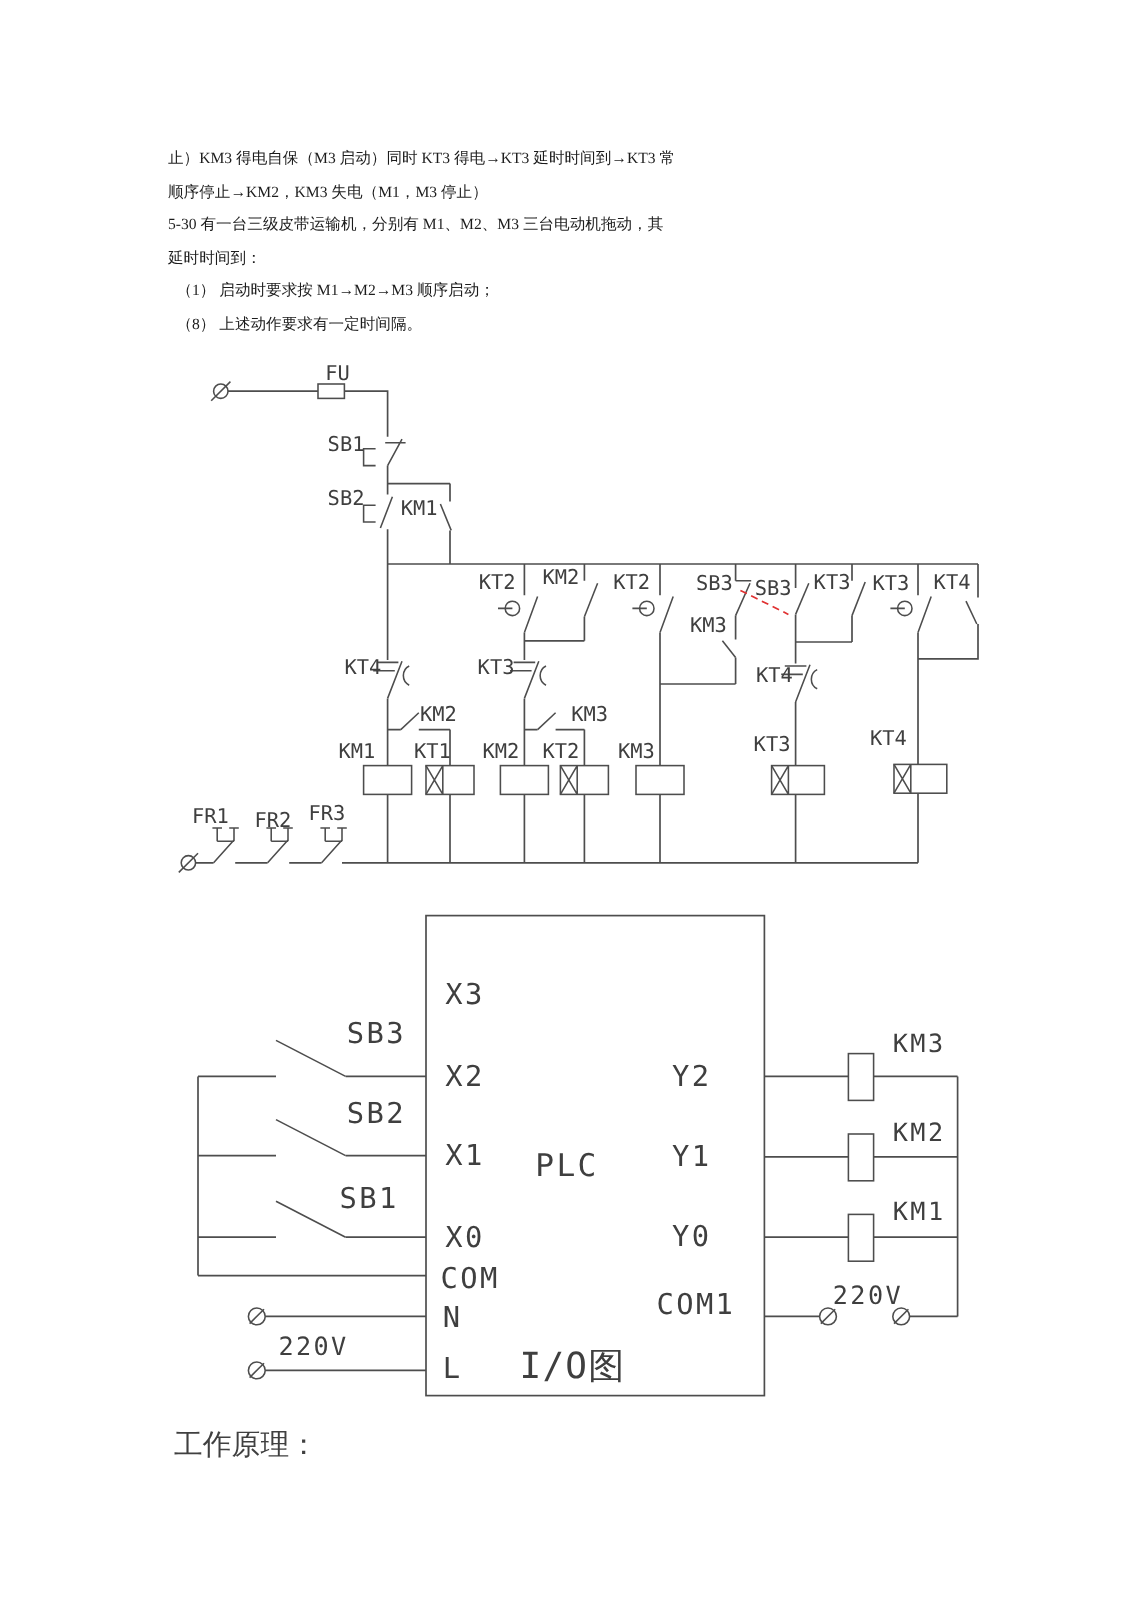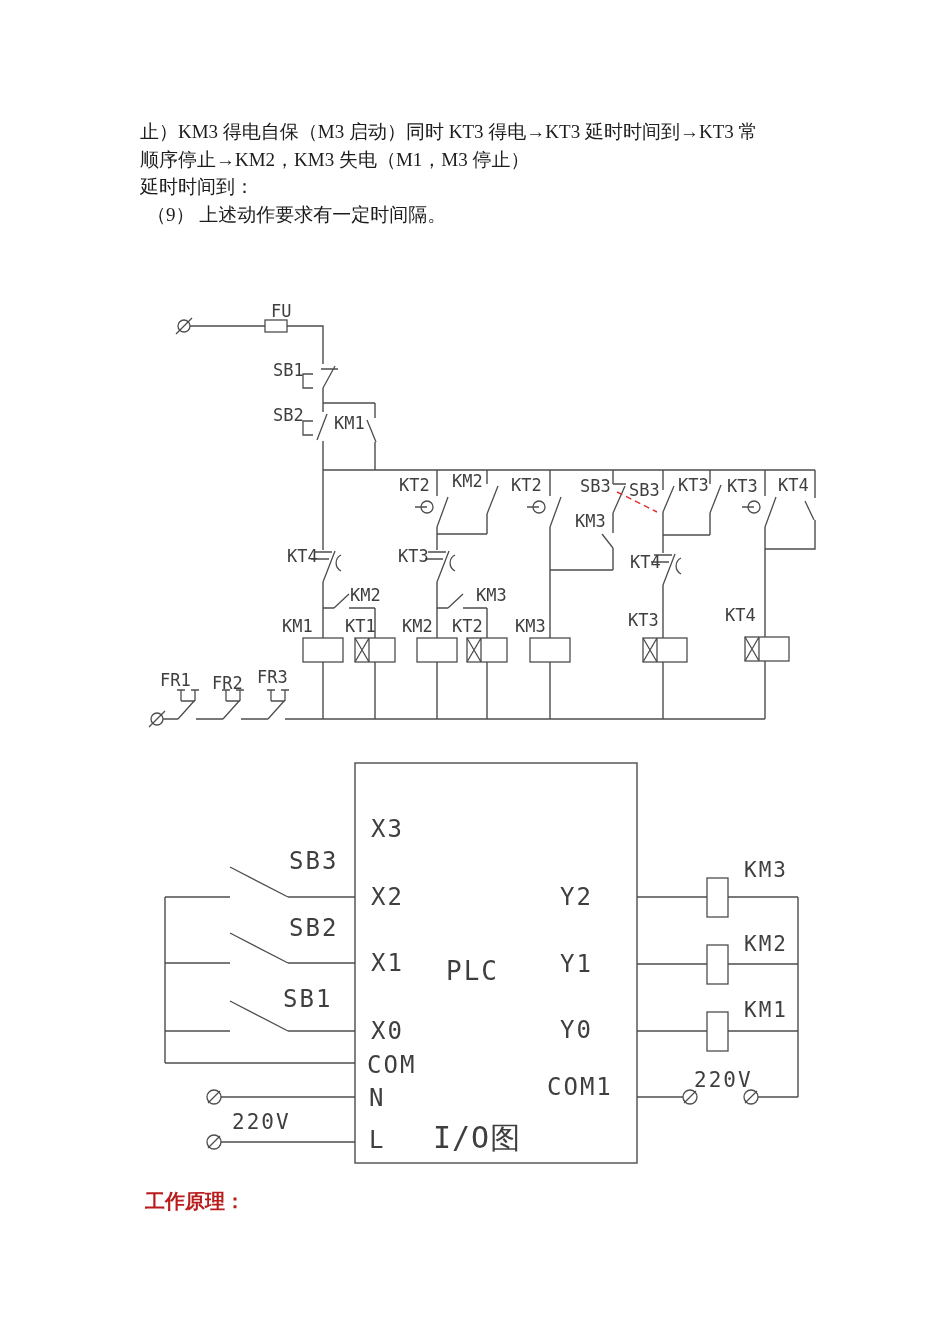--- a/index.html
+++ b/index.html
@@ -1,37 +1,39 @@
 <!DOCTYPE html>
 <html><head>
 <meta charset="utf-8">
 <style>
   html,body{margin:0;padding:0;background:#e8e8e8;}
   .page{position:relative;width:950px;height:1344px;background:#ffffff;margin:0 auto;overflow:hidden;
         font-family:"Liberation Serif",serif;}
-  .para{position:absolute;left:140px;top:118px;font-size:19px;line-height:27.5px;color:#1c1c1c;white-space:nowrap;}
-  .footer{position:absolute;left:145px;top:1188px;font-size:20px;color:#b91c1c;white-space:nowrap;font-weight:bold;}
+  .para{position:absolute;left:140px;top:118px;font-size:13px;line-height:27.5px;color:#1c1c1c;white-space:nowrap;}
+  .footer{position:absolute;left:145px;top:1188px;font-size:24px;color:#404040;white-space:nowrap;}
   svg{position:absolute;left:0;top:0;}
   svg text{font-family:"DejaVu Sans Mono",monospace;fill:#3f3f3f;}
   .lbl{font-size:17px;}
   .plcl{font-size:24px;letter-spacing:2px;}
   .cap{font-size:30px;letter-spacing:1px;}
   .wire{stroke:#4d4d4d;stroke-width:1.4;fill:none;}
   .thin{stroke:#4d4d4d;stroke-width:1.3;fill:none;}
 </style>
 </head>
 <body>
 
 <div class="page">
 
   <div class="para">
     <div>止）KM3 得电自保（M3 启动）同时 KT3 得电→KT3 延时时间到→KT3 常</div>
     <div>顺序停止→KM2，KM3 失电（M1，M3 停止）</div>
+    <div>5-30 有一台三级皮带运输机，分别有 M1、M2、M3 三台电动机拖动，其</div>
     <div>延时时间到：</div>
-    <div style="padding-left:7px">（9） 上述动作要求有一定时间隔。</div>
+    <div style="padding-left:7px">（1） 启动时要求按 M1→M2→M3 顺序启动；</div>
+    <div style="padding-left:7px">（8） 上述动作要求有一定时间隔。</div>
   </div>
 
   <svg width="950" height="1344" viewBox="0 0 950 1344">
 
     <g>
 
       <path class="wire" d="
         M190 326 H265 M287 326 H323 V364
         M323 388 V412 M323 403 H375
         M323 441 V470

